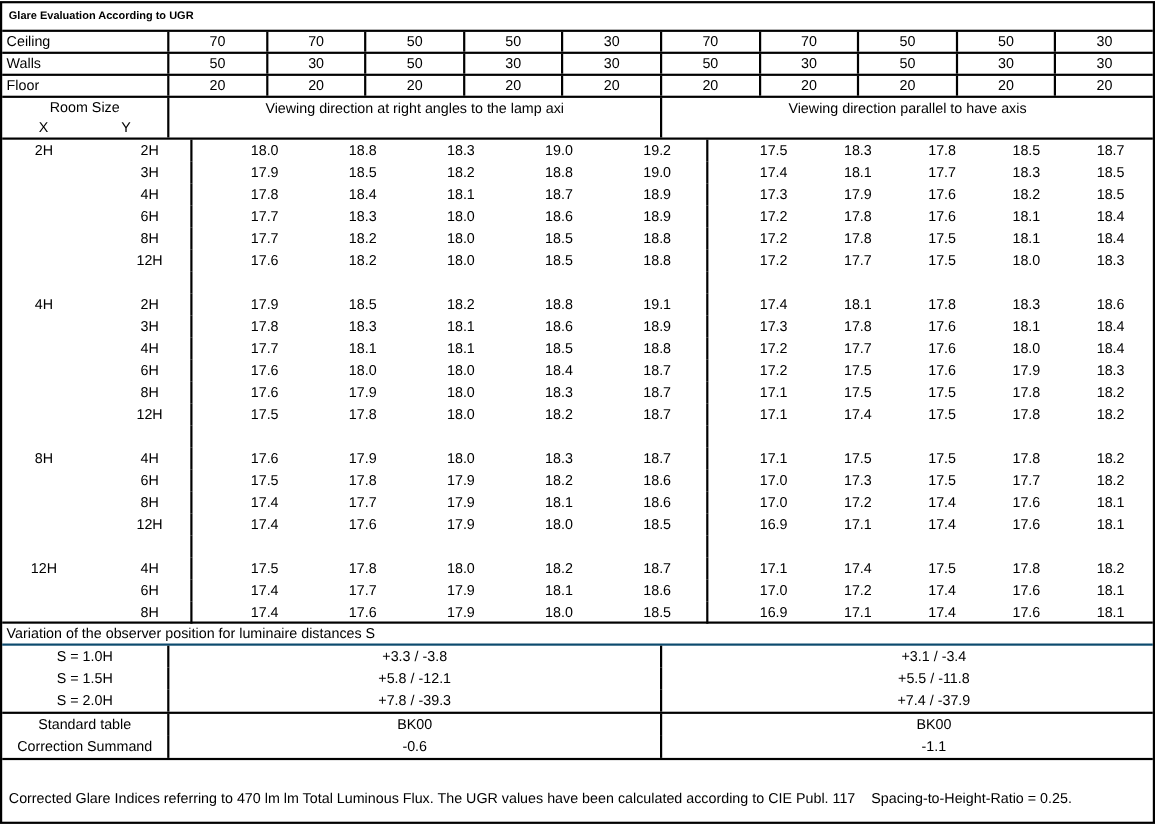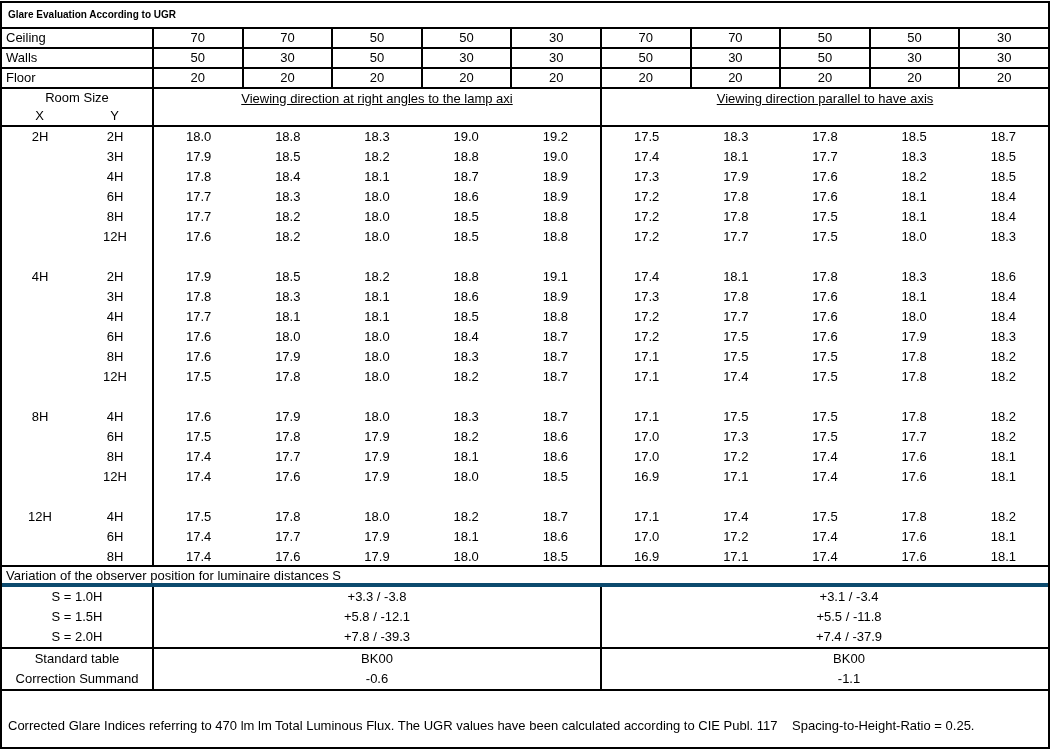--- a/index.html
+++ b/index.html
@@ -18,34 +18,34 @@
   .srow { display:flex; height:20px; line-height:17px; border-bottom:2px solid #000; }
   .srow .lab { width:152px; border-right:2px solid #000; padding-left:4px; }
   .srow .v { flex:1; border-right:2px solid #000; text-align:center; }
   .srow .v:last-child { border-right:none; }
   
   .rhead { display:flex; height:38px; border-bottom:2px solid #000; }
   .rhead .rs { width:152px; border-right:2px solid #000; }
   .rs-title { text-align:center; height:19px; line-height:18px; }
   .rs-xy { display:flex; height:19px; line-height:16px; }
   .rs-xy span { flex:1; text-align:center; }
-  .vh { text-align:center; line-height:19px;text-decoration:underline; }
+  .vh { text-align:center; line-height:19px; }
   .vh-left { width:448px; border-right:2px solid #000; }
   .vh-right { flex:1; }
   
   .data-area { height:440px; border-bottom:2px solid #000; }
-  .drow { display:flex; height:20px; line-height:20px; }
+  .drow { display:flex; height:20px; line-height:20px;gap:21px; }
   .drow .cx { width:76px; text-align:center; }
   .drow .cy { width:76px; text-align:center; border-right:2px solid #000; }
   .grp { display:flex; }
   .grp-l { width:448px; border-right:2px solid #000; }
   .grp-r { flex:1; }
   .grp .dv { flex:1; text-align:center; }
   
-  .varhdr { height:20px; line-height:17px; padding-left:4px; border-bottom:4px solid #0c4a6e; }
+  .varhdr { height:20px; line-height:17px; padding-left:4px; border-bottom:2px solid #0c4a6e; }
   .varbox, .sumbox { border-bottom:2px solid #000; }
   .vrow { display:flex; height:20px; line-height:20px; }
   .vrow .vlab { width:152px; text-align:center; border-right:2px solid #000; }
   .vrow .vval-l { width:448px; text-align:center; border-right:2px solid #000; }
   .vrow .vval-r { flex:1; text-align:center;padding-left:48px; }
   
   .footer { height:60px; padding:3px 6px; line-height:16px; white-space:pre-wrap;margin-top:24px; }
 </style>
 </head>
 <body>

